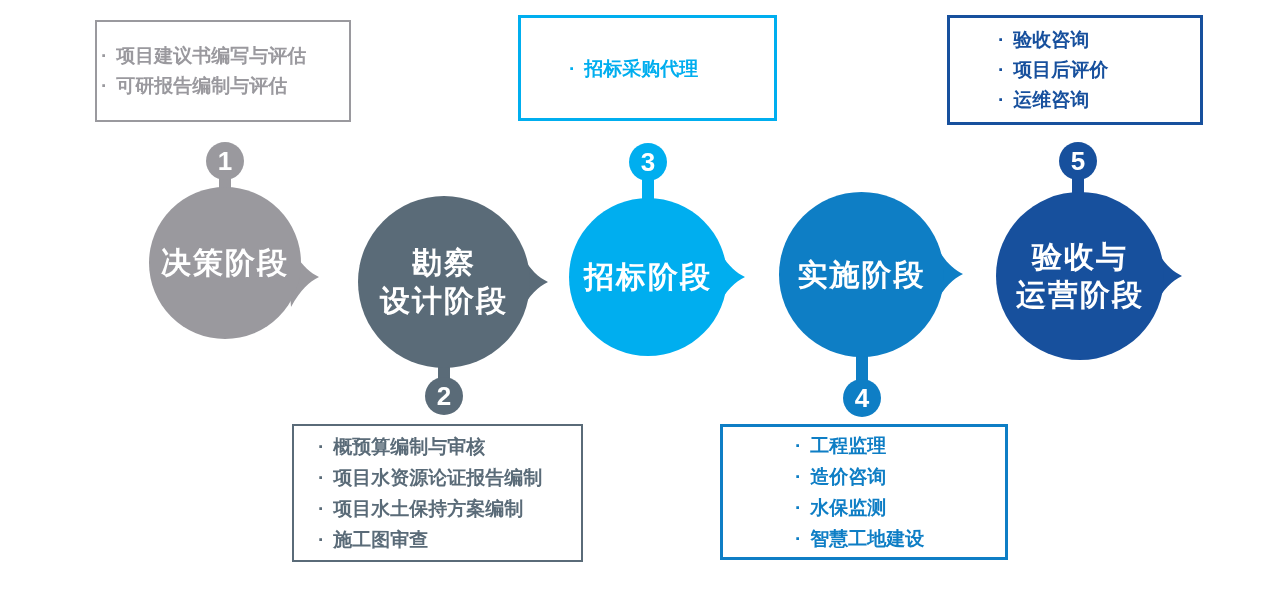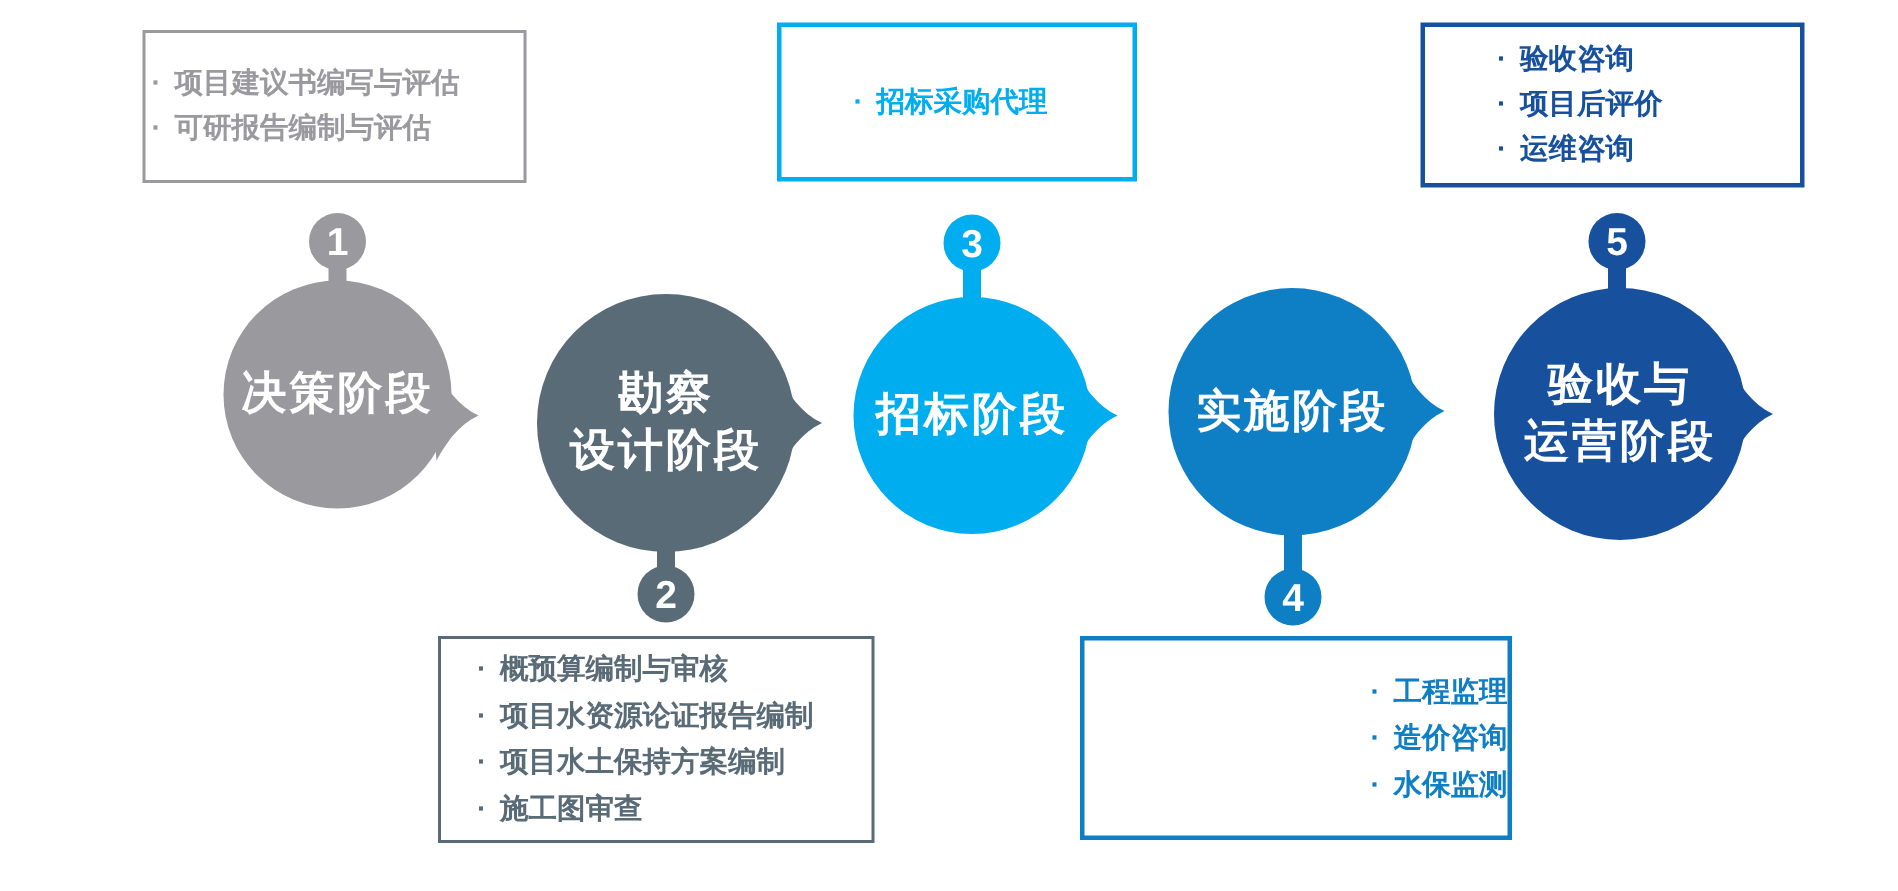--- a/index.html
+++ b/index.html
@@ -76,23 +76,23 @@
   .s5-circle{left:996px;top:192px;width:168px;height:168px;}
   .s5-badge {left:1059px;top:142px;}
   .s5-stem  {left:1072px;top:168px;height:48px;}
   .s5-tail  {left:1152px;top:246px;}
 
   
   .box1{left:95px; top:20px; width:256px;height:102px;padding-left:4px;}
   .box1 li{line-height:30px;}
   .box2{left:292px;top:424px;width:291px;height:138px;padding-left:24px;}
   .box2 li{line-height:31px;}
-  .box3{left:518px;top:15px; width:240px;height:106px;padding-left:48px;}
+  .box3{left:518px;top:15px; width:259px;height:106px;padding-left:48px;}
   .box3 li{line-height:31px;}
-  .box4{left:720px;top:424px;width:288px;height:136px;padding-left:72px;align-items:flex-end;}
+  .box4{left:720px;top:424px;width:288px;height:136px;padding-left:72px;}
   .box4 li{line-height:31px;}
   .box5{left:947px;top:15px; width:256px;height:110px;padding-left:48px;}
   .box5 li{line-height:30px;}
 </style>
 </head>
 <body>
 
 <div class="canvas">
 
   <div class="t-gray">
@@ -192,20 +192,21 @@
     <ul>
       <li><span class="dot">·</span><span>招标采购代理</span></li>
     </ul>
   </div>
 
   <div class="box box4 b-3px t-blue">
     <ul>
       <li><span class="dot">·</span><span>工程监理</span></li>
       <li><span class="dot">·</span><span>造价咨询</span></li>
       <li><span class="dot">·</span><span>水保监测</span></li>
+      <li><span class="dot">·</span><span>智慧工地建设</span></li>
     </ul>
   </div>
 
   <div class="box box5 b-3px t-navy">
     <ul>
       <li><span class="dot">·</span><span>验收咨询</span></li>
       <li><span class="dot">·</span><span>项目后评价</span></li>
       <li><span class="dot">·</span><span>运维咨询</span></li>
     </ul>
   </div>

